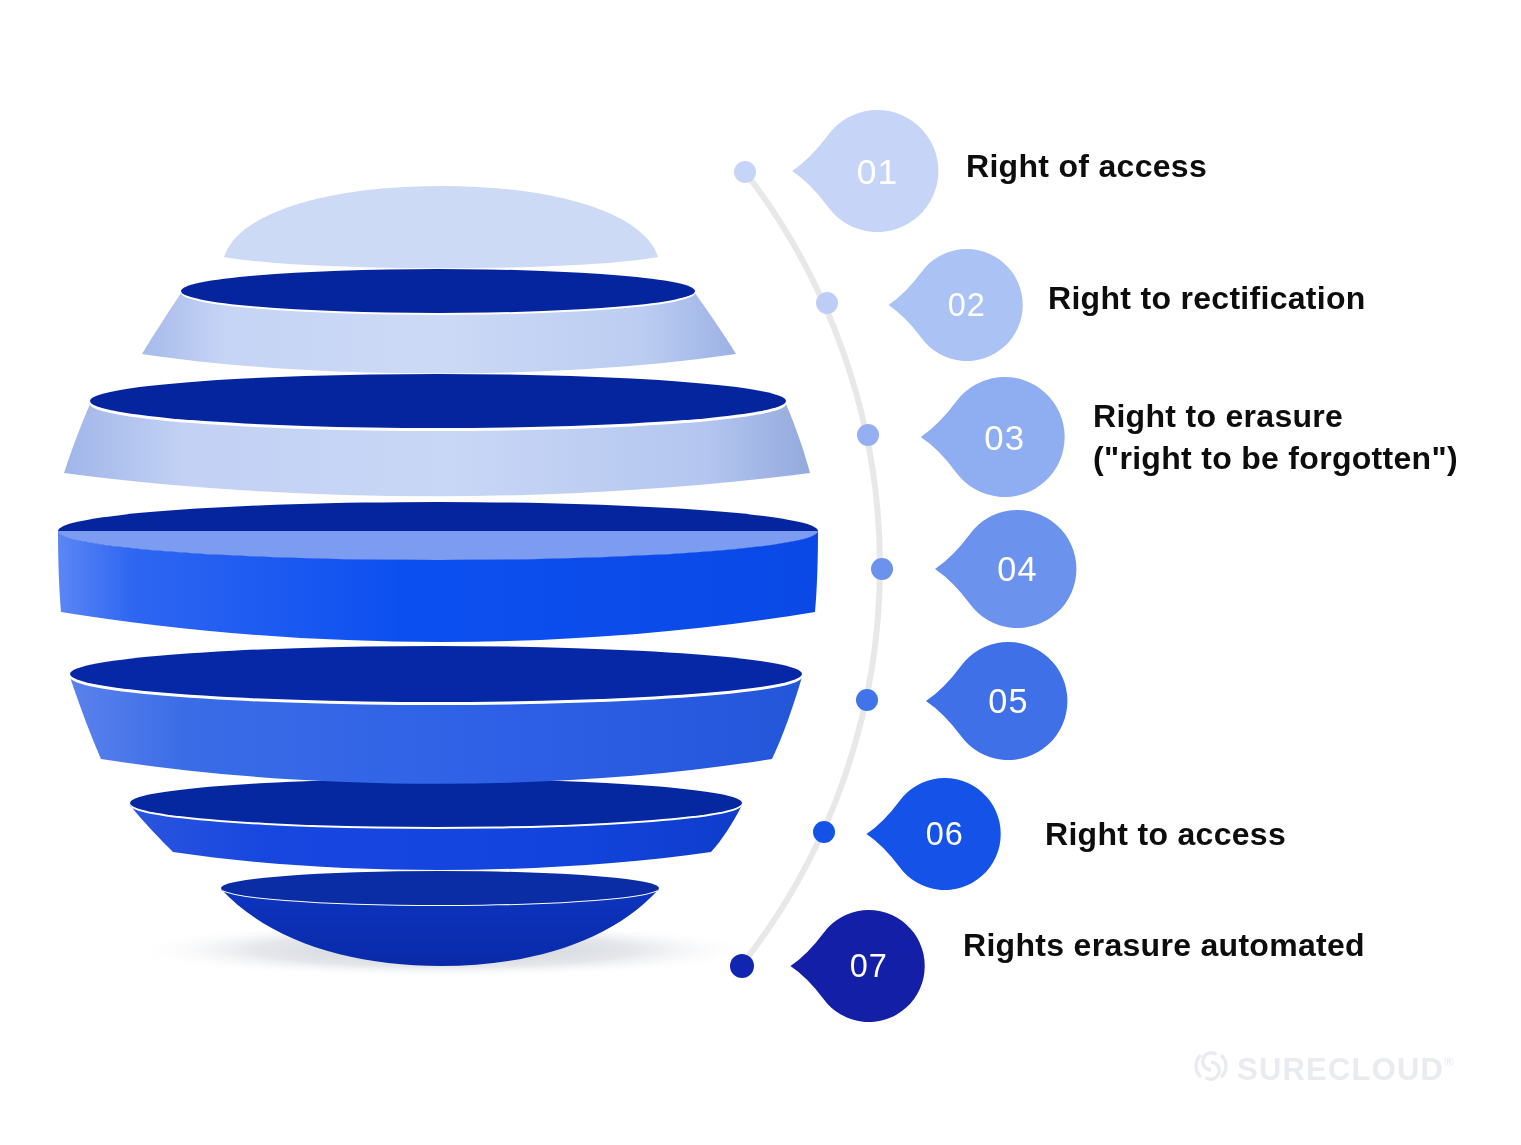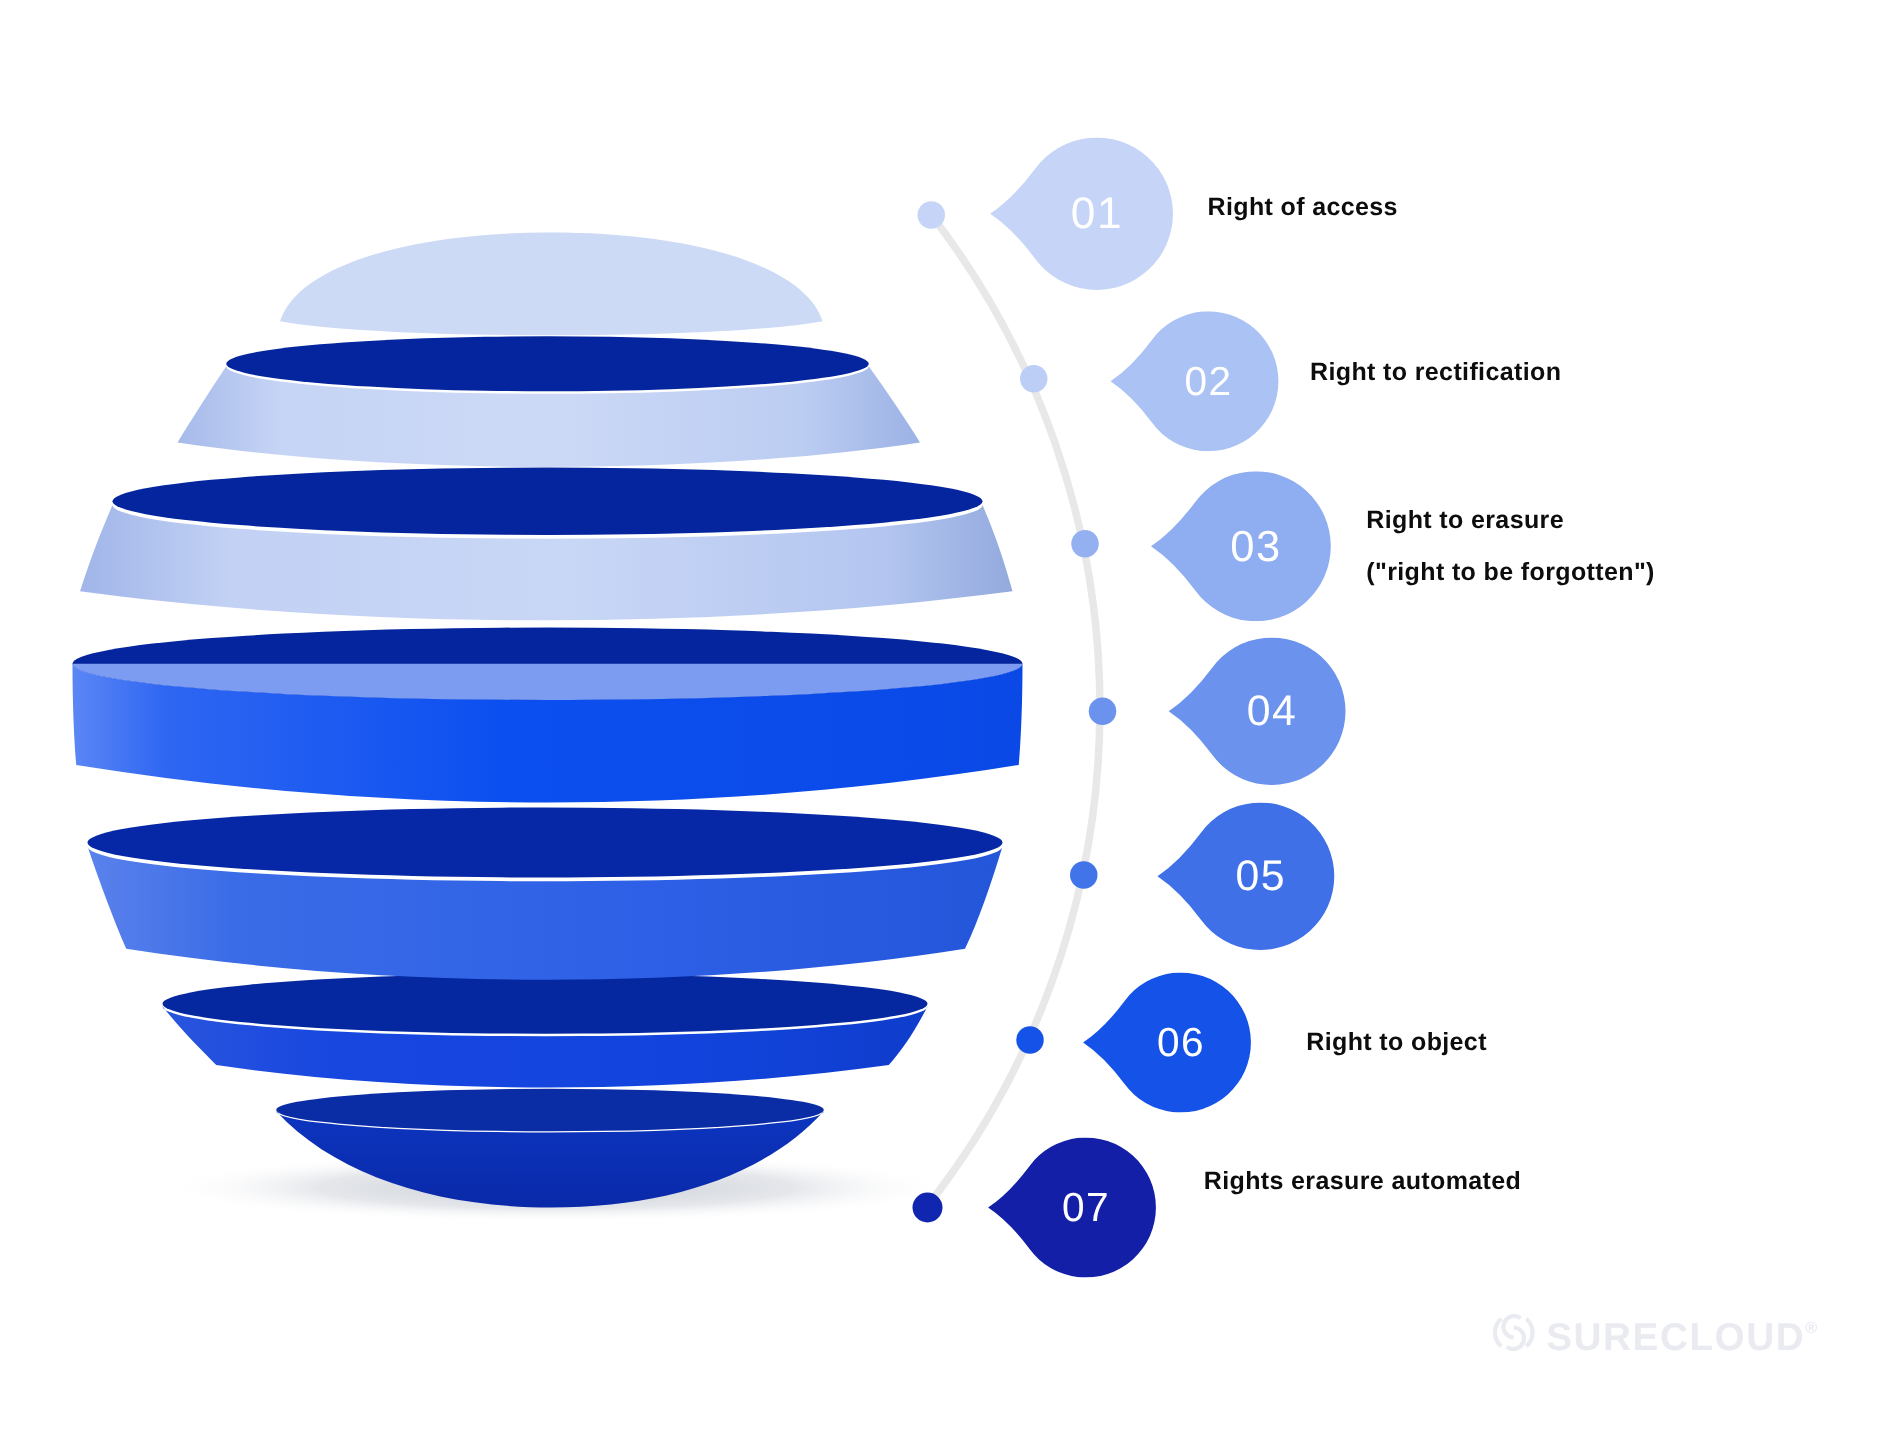--- a/index.html
+++ b/index.html
@@ -6,21 +6,21 @@
   #canvas{
     position:relative;
     width:1509px;height:1145px;
     background:#ffffff;
     overflow:hidden;
     font-family:"Liberation Sans",sans-serif;
   }
   .abs{position:absolute;}
   .label{
     position:absolute;
-    font-size:20px;
+    font-size:32px;
     font-weight:700;
     letter-spacing:.3px;
     color:#0d0d0d;
     line-height:42px;
     white-space:nowrap;
   }
   .badge-num{
     font-family:"Liberation Sans",sans-serif;
     font-weight:400;
     letter-spacing:2px;
@@ -166,21 +166,21 @@
     <div>("right to be forgotten")</div>
   </div>
 
   <div class="label" style="left:1048px;top:277px">
     <div>Right to rectification</div>
   </div>
 
 
 
   <div class="label" style="left:1045px;top:813px">
-    <div>Right to object</div>
+    <div>Right to access</div>
   </div>
 
   <div class="label" style="left:963px;top:924px">
     <div>Rights erasure automated</div>
   </div>
 
   <div id="logo">
     <svg width="38" height="38" viewBox="0 0 38 38" aria-hidden="true">
       <g fill="none" stroke="#e9ebf1" stroke-width="3.4">
         <path d="M 9 8 A 14.5 14.5 0 0 0 9 30"></path>

